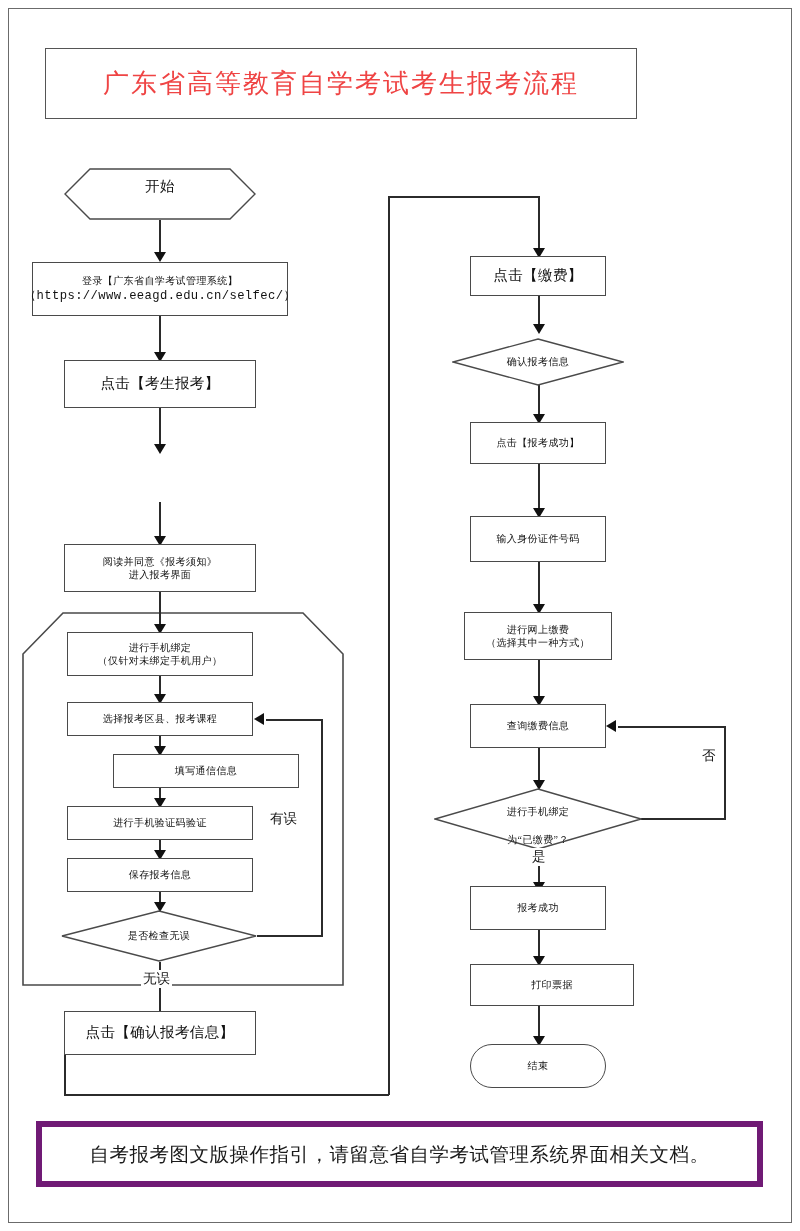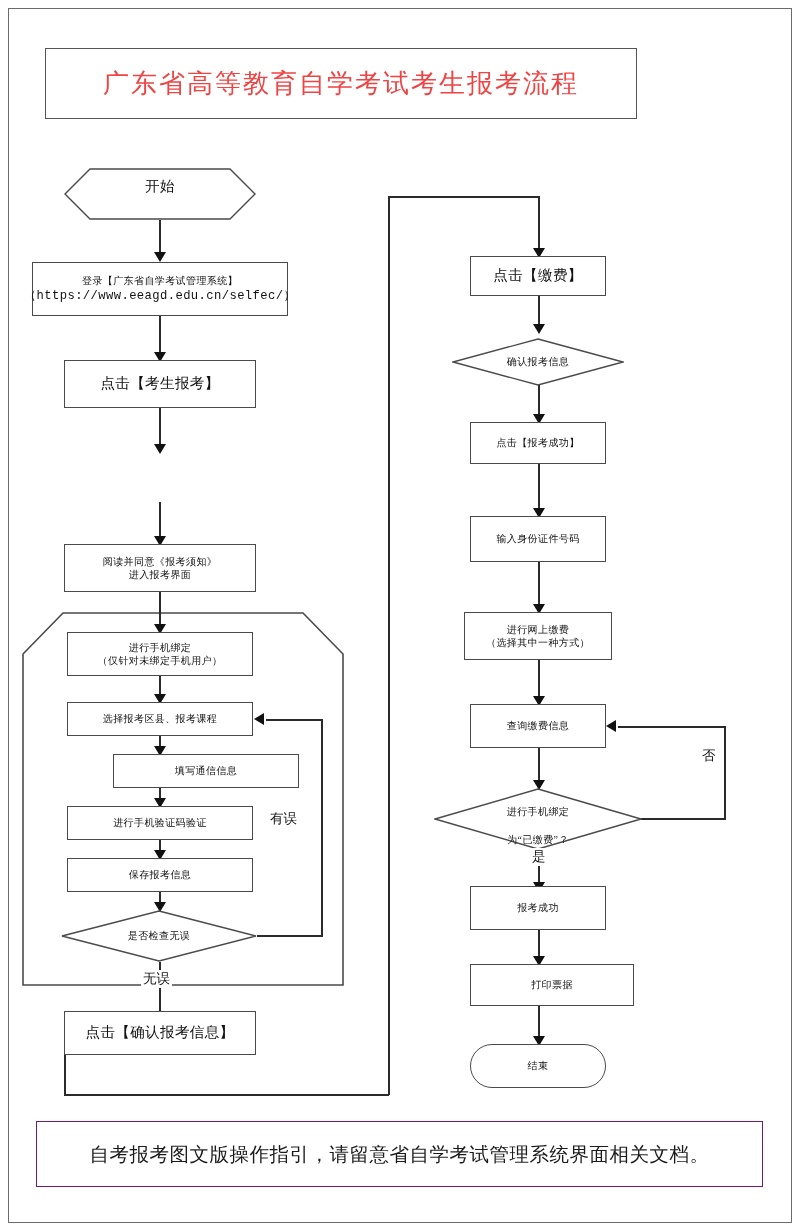--- a/index.html
+++ b/index.html
@@ -48,21 +48,21 @@
     color: #ef4444;
     font-family: "Liberation Serif", "DejaVu Serif", serif;
   }
   
   #footer-banner {
     position: absolute;
     left: 36px;
     top: 1121px;
     width: 727px;
     height: 66px;
-    border: 1px solid #701a75;
+    border: 6px solid #701a75;
     box-sizing: border-box;
     display: flex;
     align-items: center;
     justify-content: center;
     background: #fff;
   }
   #footer-banner .txt {
     font-size: 19.5px;
     color: #1a1a1a;
     letter-spacing: 0.5px;

